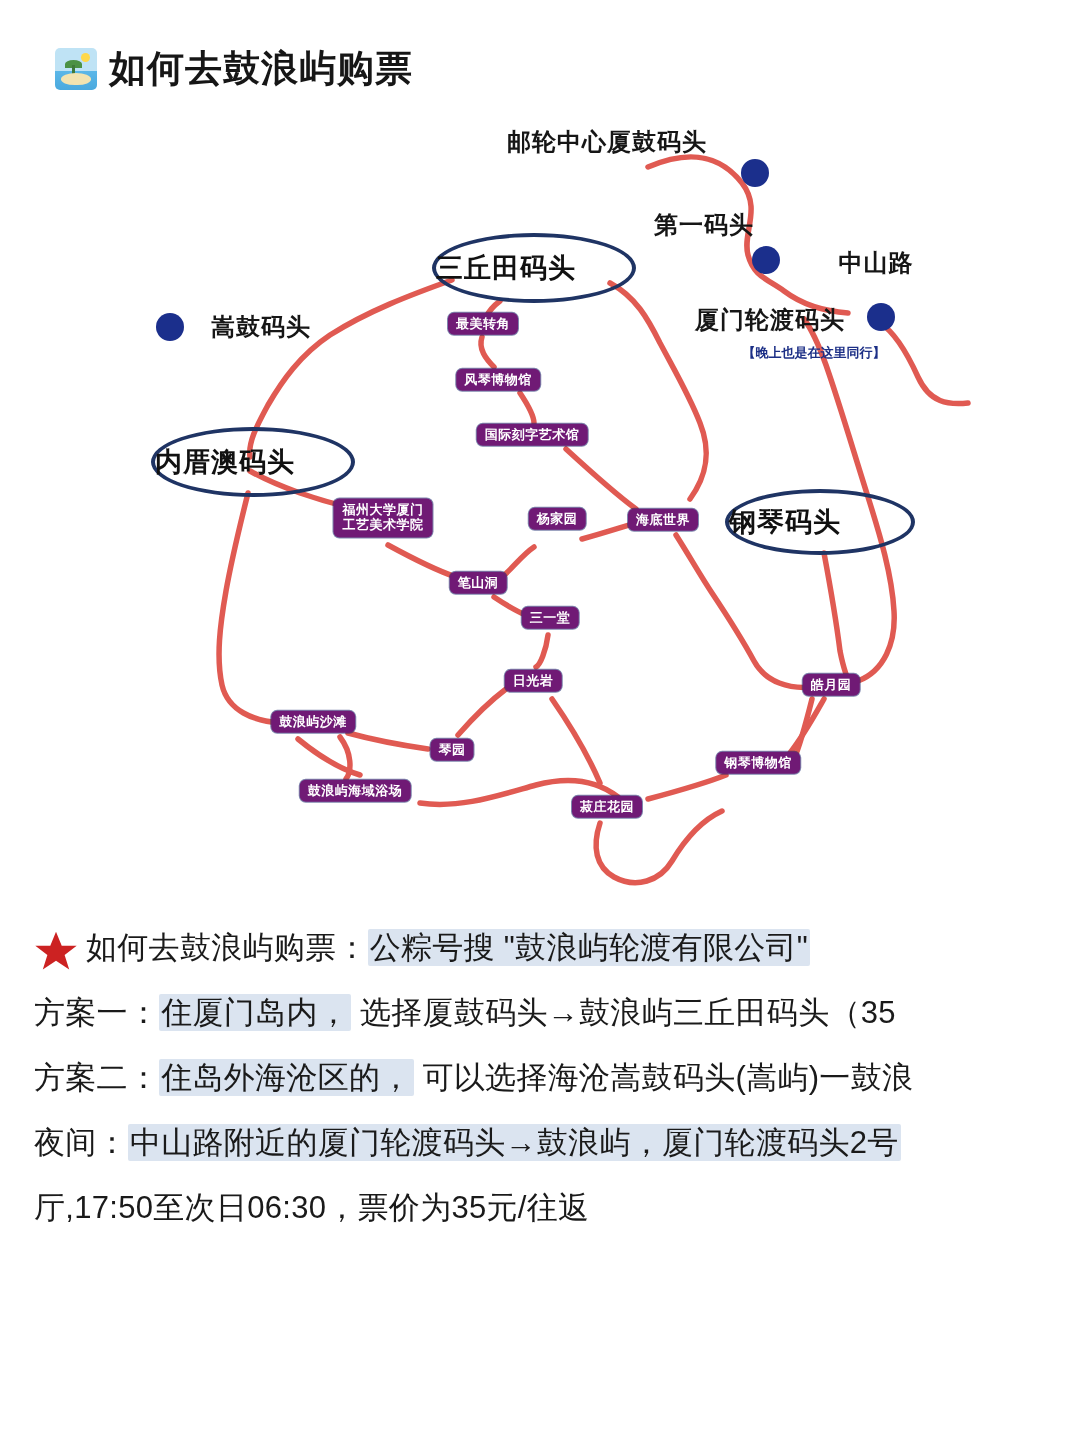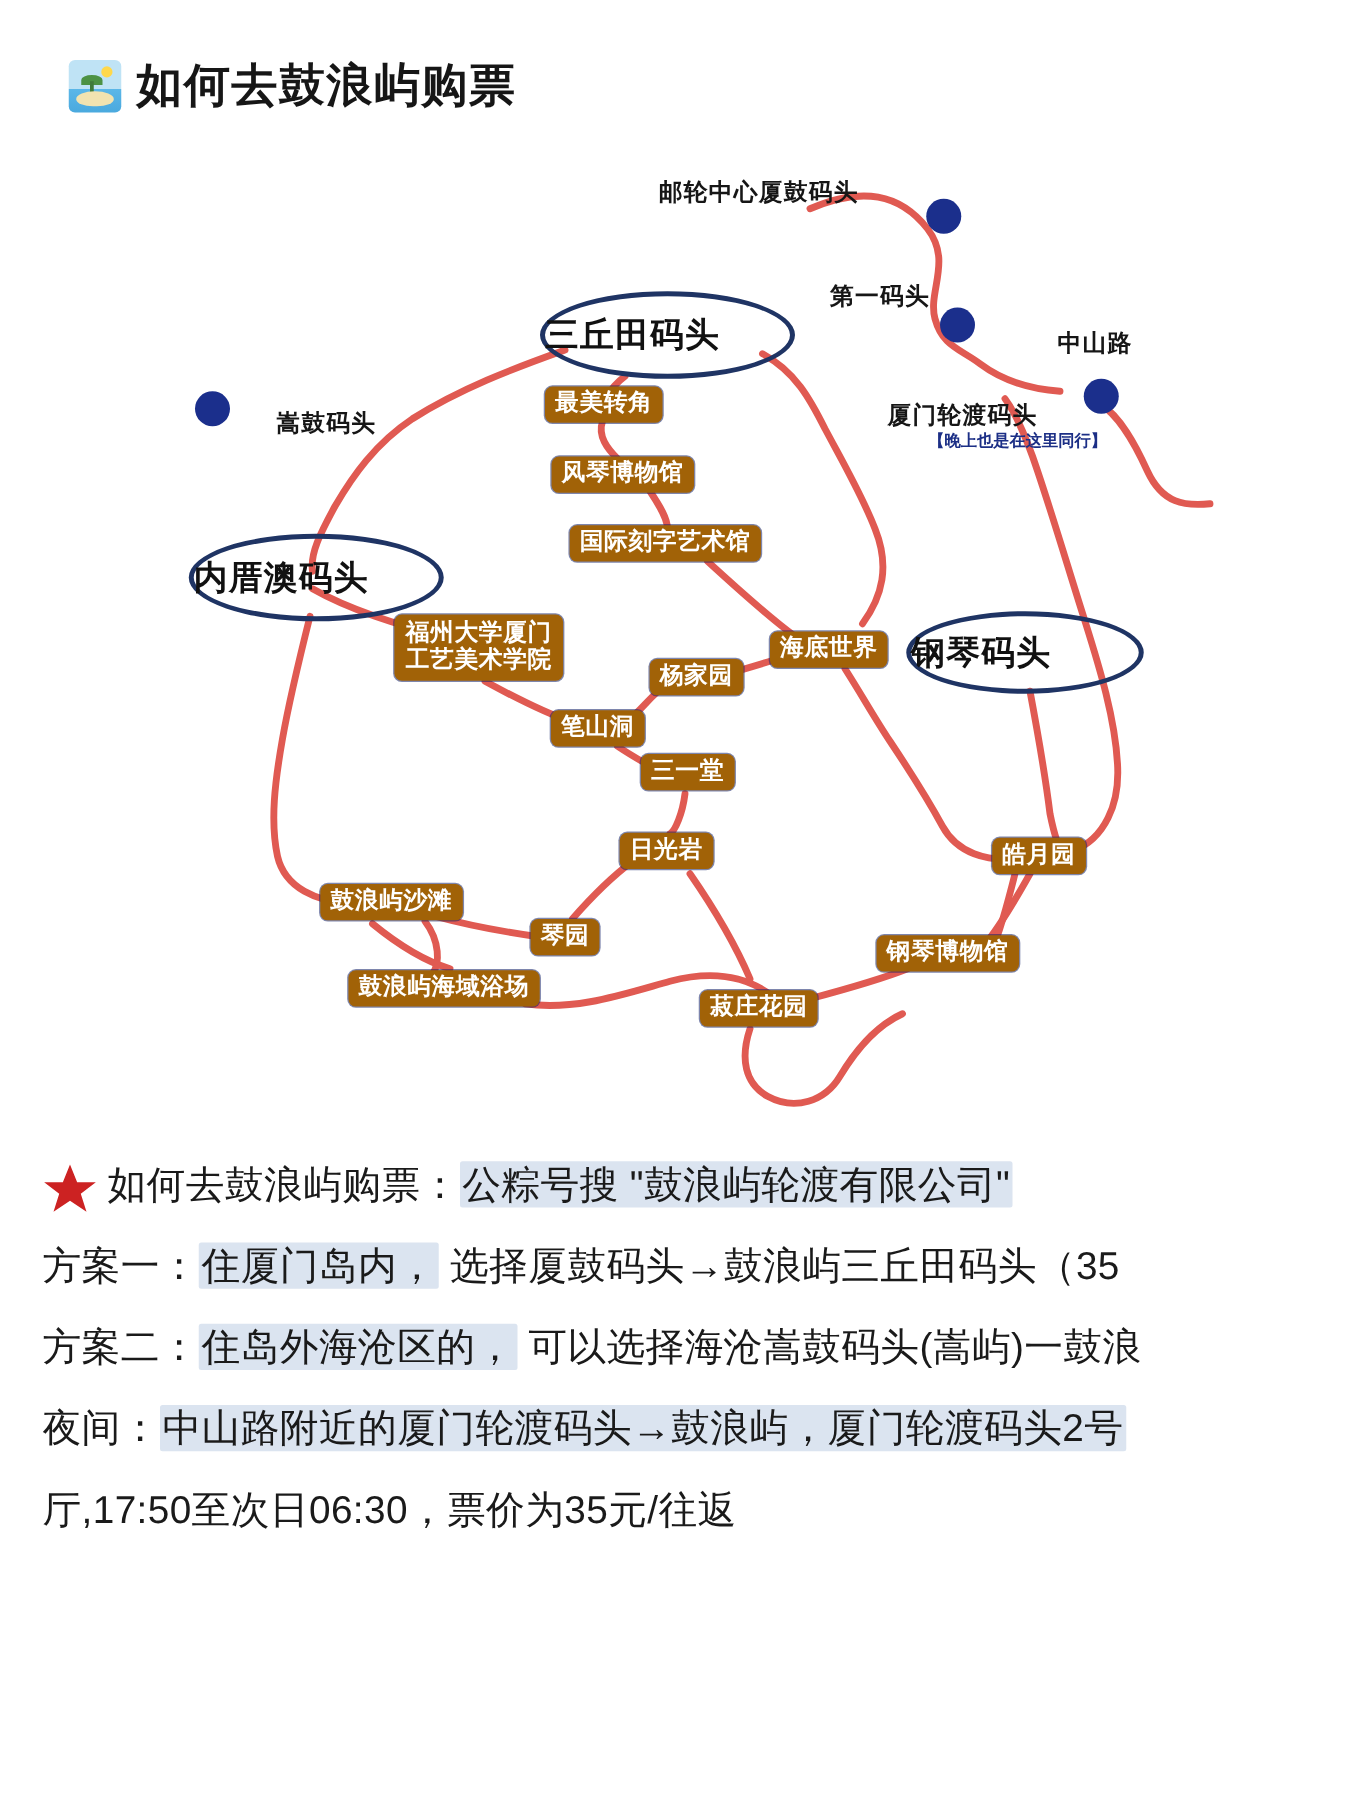--- a/index.html
+++ b/index.html
@@ -79,23 +79,23 @@
   }
   #map-svg {
     position: absolute;
     left: 0; top: 0;
     width: 1080px;
     height: 800px;
   }
 
   .poi {
     position: absolute;
-    background: #a16207;
+    background: #701a75;
     color: #ffffff;
-    font-size: 19px;
+    font-size: 13px;
     font-weight: bold;
     padding: 3px 8px 4px 8px;
     border-radius: 6px;
     white-space: nowrap;
     line-height: 1.18;
     letter-spacing: 0.5px;
     transform: translate(-50%, -50%);
     text-align: center;
     box-shadow: 0 0 0 1px rgba(20,35,105,.55);
   }
@@ -114,25 +114,24 @@
     justify-content: flex-start;
     background: transparent;
     white-space: nowrap;
     letter-spacing: 1px;
   }
 
   .plain-label {
     position: absolute;
     transform: translate(-50%, -50%);
     color: #161616;
-    font-size: 19px;
+    font-size: 24px;
     font-weight: bold;
     white-space: nowrap;
     letter-spacing: 1px;
-    margin-top: 12px;
   }
   .note-label {
     position: absolute;
     transform: translate(-50%, -50%);
     color: #1c2f86;
     font-size: 13px;
     font-weight: bold;
     white-space: nowrap;
   }
   .dot {
@@ -267,21 +266,21 @@
   </div>
 
   <div class="poi" style="left:483px; top:219px;">最美转角</div>
   <div class="poi" style="left:498px; top:275px;">风琴博物馆</div>
   <div class="poi" style="left:532px; top:330px;">国际刻字艺术馆</div>
   <div class="poi two-line" style="left:383px; top:413px;">
     <div>福州大学厦门</div>
     <div>工艺美术学院</div>
   </div>
   <div class="poi" style="left:663px; top:415px;">海底世界</div>
-  <div class="poi" style="left:557px; top:437px;">杨家园</div>
+  <div class="poi" style="left:557px; top:414px;">杨家园</div>
   <div class="poi" style="left:478px; top:478px;">笔山洞</div>
   <div class="poi" style="left:550px; top:513px;">三一堂</div>
   <div class="poi" style="left:533px; top:576px;">日光岩</div>
   <div class="poi" style="left:831px; top:580px;">皓月园</div>
   <div class="poi" style="left:313px; top:617px;">鼓浪屿沙滩</div>
   <div class="poi" style="left:452px; top:645px;">琴园</div>
   <div class="poi" style="left:758px; top:658px;">钢琴博物馆</div>
   <div class="poi" style="left:355px; top:686px;">鼓浪屿海域浴场</div>
   <div class="poi" style="left:607px; top:702px;">菽庄花园</div>
 </div>

